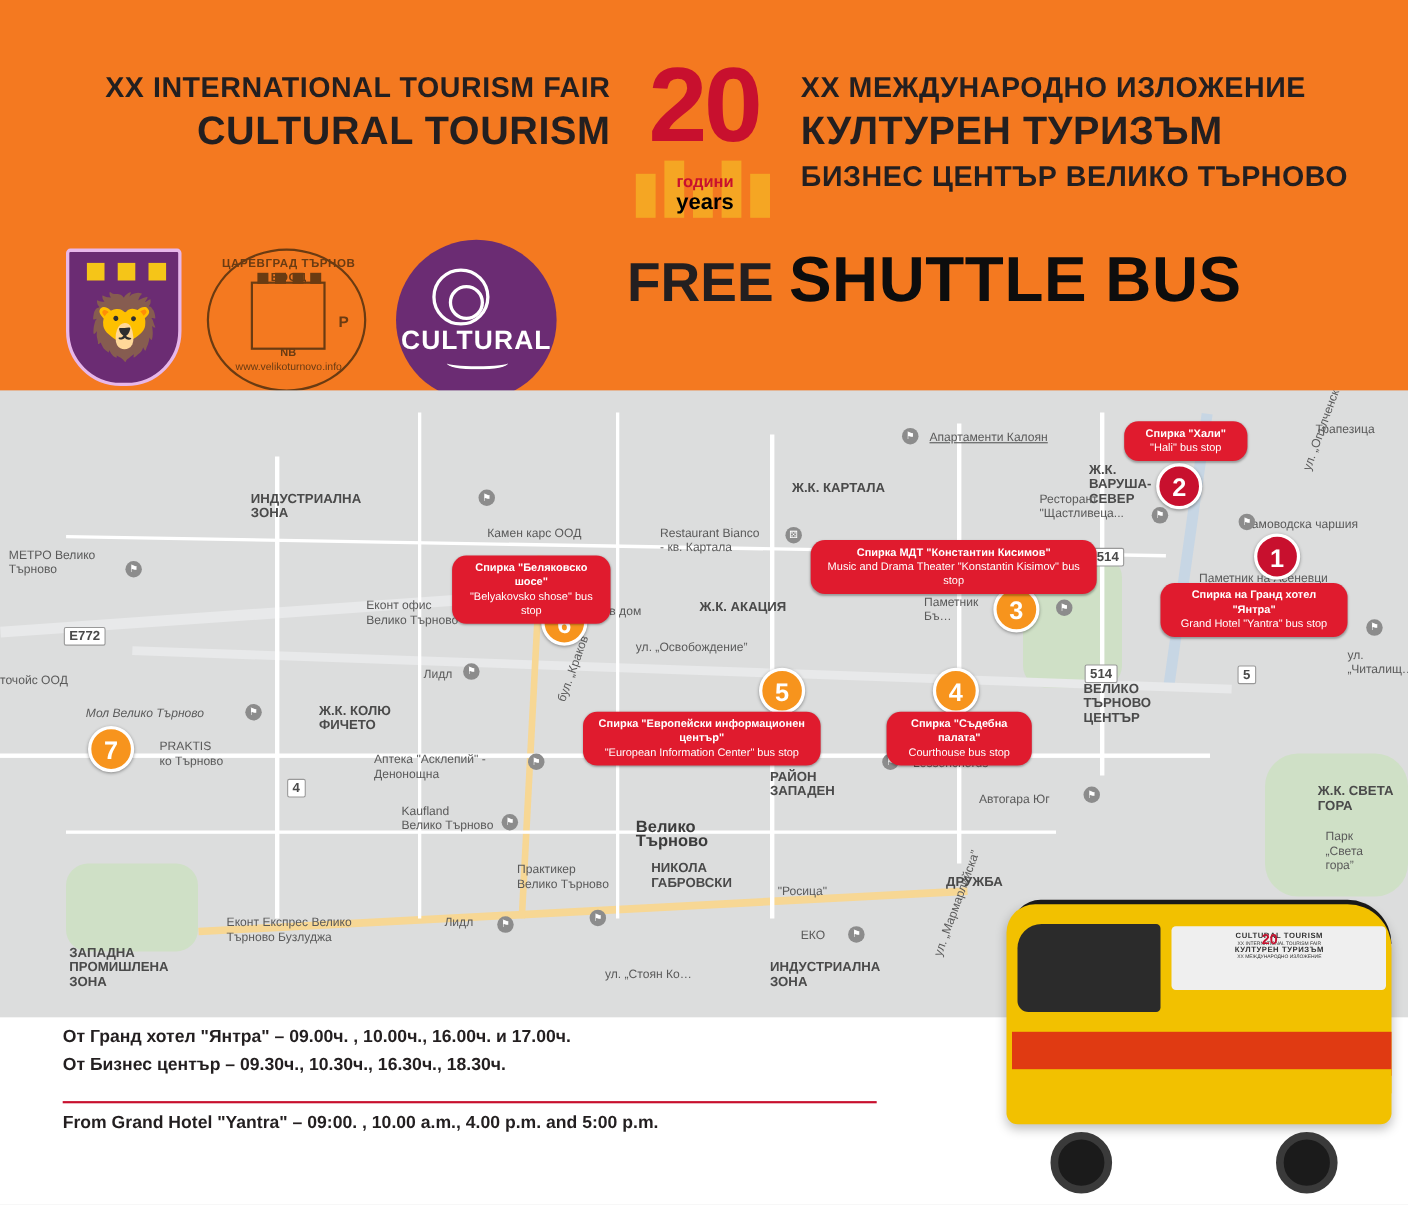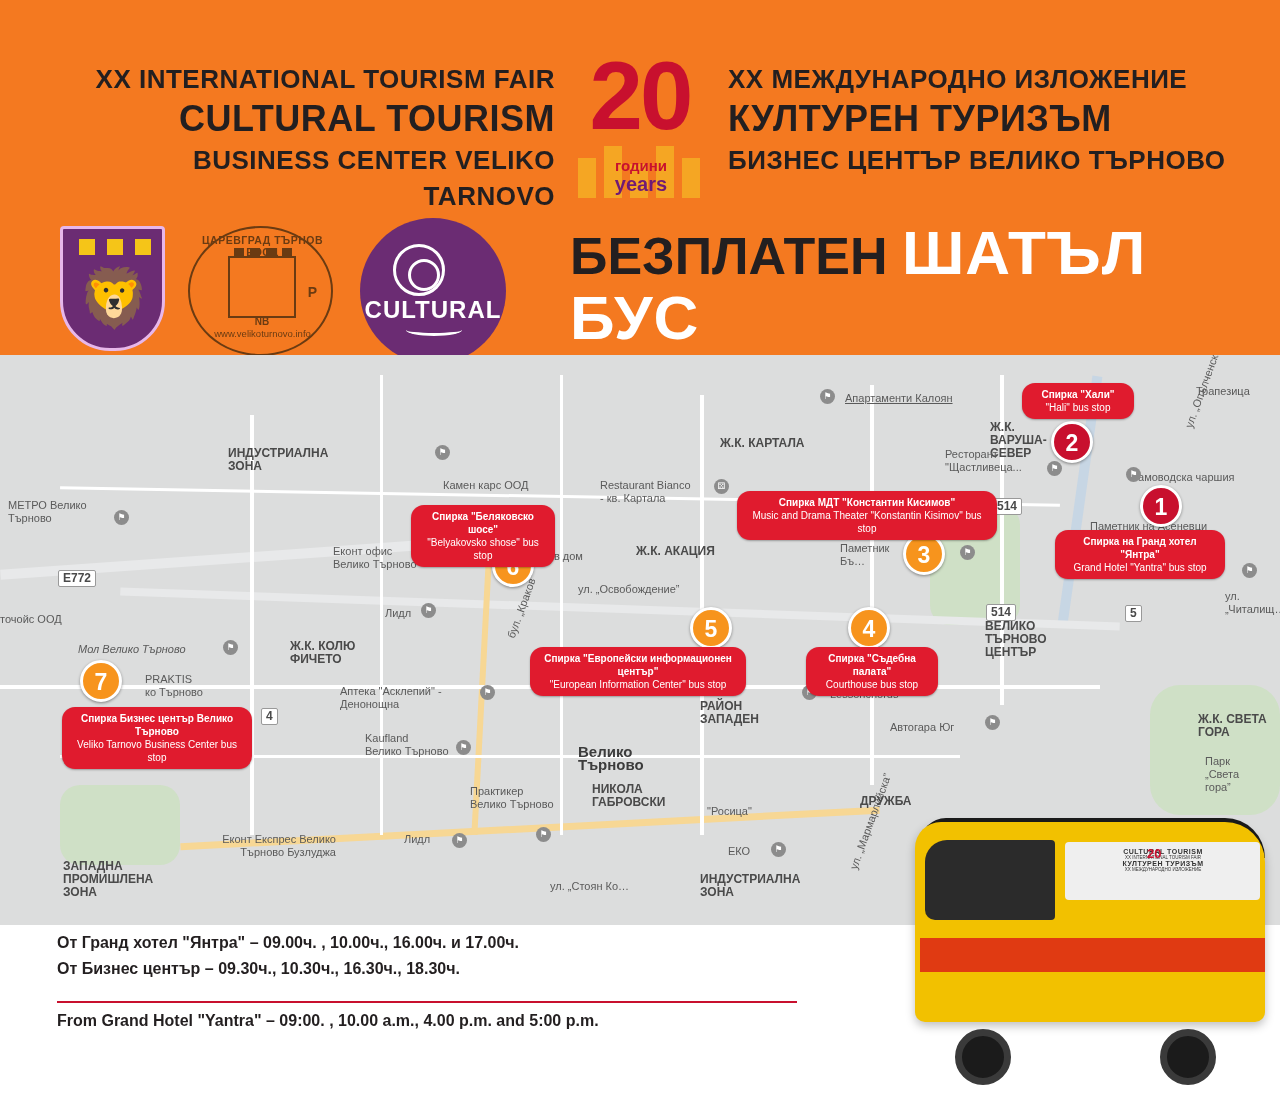--- a/index.html
+++ b/index.html
@@ -40,21 +40,21 @@
     position:absolute; left:18px; top:92px; width:124px; height:58px;
   }
   .logo20 .crenel i {
     position:absolute; bottom:0; width:18px; background:#F5A623;
   }
   .logo20 .yearsbox {
     position:absolute; left:22px; top:110px; width:118px; text-align:center;
     z-index:5;
   }
   .logo20 .yearsbox .bg { font-size:15px; font-weight:bold; color:#C8102E; line-height:15px;}
-  .logo20 .yearsbox .en { font-size:20px; font-weight:bold; color:#701a75; line-height:22px;}
+  .logo20 .yearsbox .en { font-size:20px; font-weight:bold; color:#000000; line-height:22px;}
 
   
   .emblems { position:absolute; left:50px; top:218px; }
   .shield {
     position:absolute; left:10px; top:8px; width:105px; height:125px;
     background:#6B2C73; border-radius:4px 4px 50px 50px;
     border:3px solid #e7b7ea;
   }
   .shield .top-sq { position:absolute; top:10px; width:16px; height:16px; background:#F5C518; }
   .shield .lion { position:absolute; left:14px; top:38px; width:74px; height:70px;
@@ -190,21 +190,20 @@
   .bus .adlogo { position:absolute; left:287px; top:86px; font-size:13px; font-weight:bold; color:#C8102E;}
 </style>
 </head>
 <body>
 
 <div class="header">
 
   <div class="hdr-left">
     <div class="hdr-l1">XX INTERNATIONAL TOURISM FAIR</div>
     <div class="hdr-l2">CULTURAL TOURISM</div>
-    <div class="hdr-l3">BUSINESS CENTER VELIKO TARNOVO</div>
   </div>
 
   <div class="logo20">
     <div class="big">20</div>
     <div class="crenel">
       <i style="left:0px;height:40px;"></i>
       <i style="left:26px;height:52px;"></i>
       <i style="left:52px;height:34px;"></i>
       <i style="left:78px;height:52px;"></i>
       <i style="left:104px;height:40px;"></i>
@@ -244,24 +243,20 @@
     </div>
 
     <div class="bulgaria">
       <div class="rose"></div>
       <div class="word">CULTURAL</div>
       <div class="swoosh"></div>
     </div>
   </div>
 
   <div class="shuttle-bg">
-    <div class="sh-line1">
-      <span>БЕЗПЛАТЕН</span>
-      <span class="white">ШАТЪЛ БУС</span>
-    </div>
     <div class="sh-line2">
       <span>FREE</span>
       <span class="black">SHUTTLE BUS</span>
     </div>
   </div>
 </div>
 
 <div class="map">
 
   <div class="blob" style="left:0;top:0;width:1280px;height:570px;background:#dcdddd;"></div>
@@ -295,21 +290,21 @@
   <div class="maplabel" style="left:443px;top:124px;">Камен карс ООД</div>
   <div class="maplabel" style="left:600px;top:124px;width:110px;">Restaurant Bianco<br>- кв. Картала</div>
   <div class="maplabel" style="left:8px;top:144px;width:90px;">МЕТРО Велико Търново</div>
   <div class="maplabel b" style="left:228px;top:92px;width:110px;">ИНДУСТРИАЛНА<br>ЗОНА</div>
   <div class="maplabel" style="left:333px;top:190px;width:90px;">Еконт офис<br>Велико Търново</div>
   <div class="maplabel" style="left:385px;top:252px;">Лидл</div>
   <div class="maplabel b" style="left:290px;top:285px;width:90px;">Ж.К. КОЛЮ<br>ФИЧЕТО</div>
   <div class="maplabel" style="left:340px;top:330px;width:110px;">Аптека "Асклепий" -<br>Денонощна</div>
   <div class="maplabel" style="left:365px;top:377px;width:90px;">Kaufland<br>Велико Търново</div>
   <div class="maplabel" style="left:470px;top:430px;width:100px;">Практикер<br>Велико Търново</div>
-  <div class="maplabel" style="left:206px;top:478px;width:130px;text-align:right;">Еконт Експрес Велико<br>Търново Бузлуджа</div>
+  <div class="maplabel" style="left:206px;top:478px;width:130px;">Еконт Експрес Велико<br>Търново Бузлуджа</div>
   <div class="maplabel" style="left:404px;top:478px;">Лидл</div>
   <div class="maplabel b" style="left:63px;top:505px;width:100px;">ЗАПАДНА<br>ПРОМИШЛЕНА<br>ЗОНА</div>
   <div class="maplabel" style="left:78px;top:288px;width:110px;font-style:italic;">Мол Велико Търново</div>
   <div class="maplabel" style="left:145px;top:318px;width:80px;">PRAKTIS<br>ко Търново</div>
   <div class="maplabel" style="left:0px;top:258px;">точойс ООД</div>
   <div class="maplabel b" style="left:636px;top:190px;">Ж.К. АКАЦИЯ</div>
   <div class="maplabel" style="left:505px;top:195px;width:80px;">Т Слънчев дом<br>аркет</div>
   <div class="maplabel" style="left:578px;top:228px;">ул. „Освобождение”</div>
   <div class="maplabel" style="left:489px;top:245px;transform:rotate(-70deg);">бул. „Краков”</div>
   <div class="maplabel" style="left:840px;top:187px;width:60px;">Паметник<br>Бъ…</div>
@@ -385,24 +380,20 @@
   <div class="bubble" style="left:530px;top:292px;width:216px;">
     <span>Спирка  "Европейски информационен център"</span><br>
     <span class="ln2">"European Information Center" bus stop</span>
   </div>
 
   <div class="bubble" style="left:411px;top:150px;width:144px;">
     <span>Спирка  "Беляковско шосе"</span><br>
     <span class="ln2">"Belyakovsko shose" bus stop</span>
   </div>
 
-  <div class="bubble" style="left:62px;top:352px;width:190px;">
-    <span>Спирка  Бизнес център Велико Търново</span><br>
-    <span class="ln2">Veliko Tarnovo Business Center bus stop</span>
-  </div>
 </div>
 
 <div class="footer"></div>
 
 <div class="sched">
   <div class="row">От Гранд хотел "Янтра" – 09.00ч. , 10.00ч., 16.00ч. и 17.00ч.</div>
   <div class="row">От Бизнес център – 09.30ч., 10.30ч., 16.30ч., 18.30ч.</div>
 </div>
 <div class="sched-rule"></div>
 <div class="sched2">

